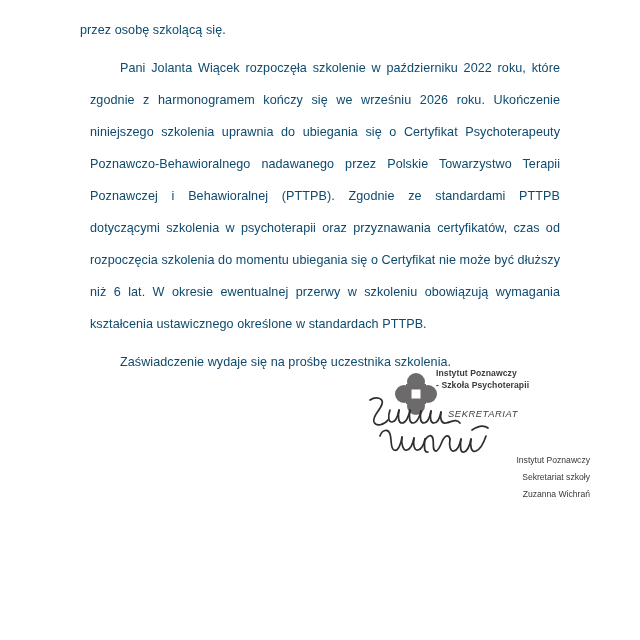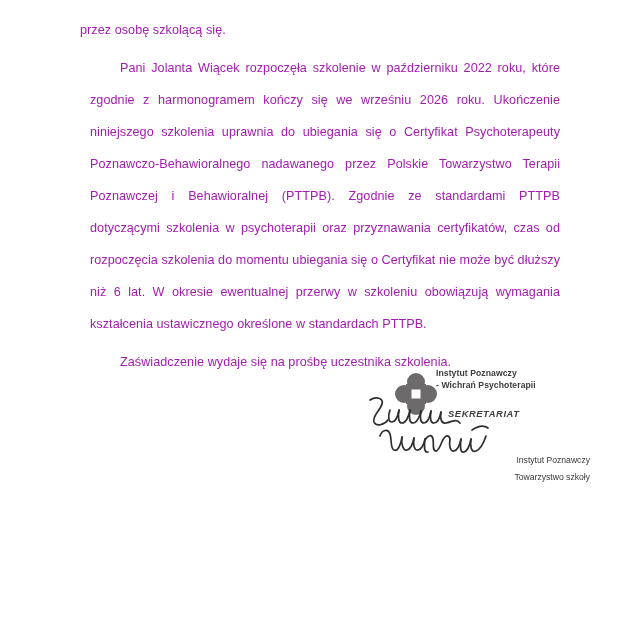--- a/index.html
+++ b/index.html
@@ -34,21 +34,21 @@
     height: 14px;
     overflow: hidden;
     position: relative;
   }
 
   .para {
     font-size: 12.6px;
     line-height: 32px;
     text-align: justify;
     text-justify: inter-word;
-    color: #a21caf;
+    color: #0c4a6e;
     letter-spacing: 0.005em;
     margin: 0;
   }
   .para.indent { text-indent: 30px; margin-left: 10px; }
   .para.last-no-justify { text-align: left; }
 
   .gap-sm { height: 6px; }
 
   
   .sign-zone {
@@ -77,21 +77,21 @@
     line-height: 11.5px;
     color: #3c3a3b;
     letter-spacing: 0.01em;
   }
 
   .stamp-role {
     position: absolute;
     left: 78px;
     top: 52px;
     font-size: 9.4px;
-    font-weight: bold;
+    font-weight: normal;
     font-style: italic;
     letter-spacing: 0.06em;
     color: #3f3d3e;
   }
 
   .signature {
     position: absolute;
     left: -2px;
     top: 38px;
     width: 140px;
@@ -141,21 +141,21 @@
           <circle cx="10" cy="22" r="9"></circle>
           <circle cx="34" cy="22" r="9"></circle>
           <rect x="12" y="12" width="20" height="20"></rect>
         </g>
         <rect x="17.5" y="17.5" width="9" height="9" fill="#ffffff"></rect>
       </svg>
     </span>
 
     <div class="logo-text">
       <div>Instytut Poznawczy</div>
-      <div>- Wichrań Psychoterapii</div>
+      <div>- Szkoła Psychoterapii</div>
     </div>
 
     <div class="stamp-role">SEKRETARIAT</div>
 
     <span class="signature">
       <svg width="140" height="70" viewBox="0 0 140 70" aria-hidden="true">
         <g fill="none" stroke="#2f2d2e" stroke-width="1.7" stroke-linecap="round" stroke-linejoin="round">
 
           <path d="M2 6 C8 2, 16 4, 14 10 C12 17, 4 22, 6 28 C8 33, 16 31, 20 26"></path>
           <path d="M22 16 C20 22, 20 28, 24 28 C28 28, 30 21, 31 16"></path>
@@ -174,17 +174,18 @@
           <path d="M82 45 C81 51, 82 58, 86 57 C90 56, 92 50, 93 45"></path>
           <path d="M93 45 C92 52, 92 59, 96 58 C100 57, 102 50, 103 45"></path>
           <path d="M103 45 C102 52, 103 59, 108 57 C113 55, 116 48, 118 42"></path>
           <path d="M104 36 C110 32, 116 31, 120 34"></path>
         </g>
       </svg>
     </span>
 
     <div class="credit-block">
       <div>Instytut Poznawczy</div>
-      <div>Towarzystwo szkoły</div>
+      <div>Sekretariat szkoły</div>
+      <div>Zuzanna Wichrań</div>
     </div>
 
   </div>
 </div>
 
 </body></html>

